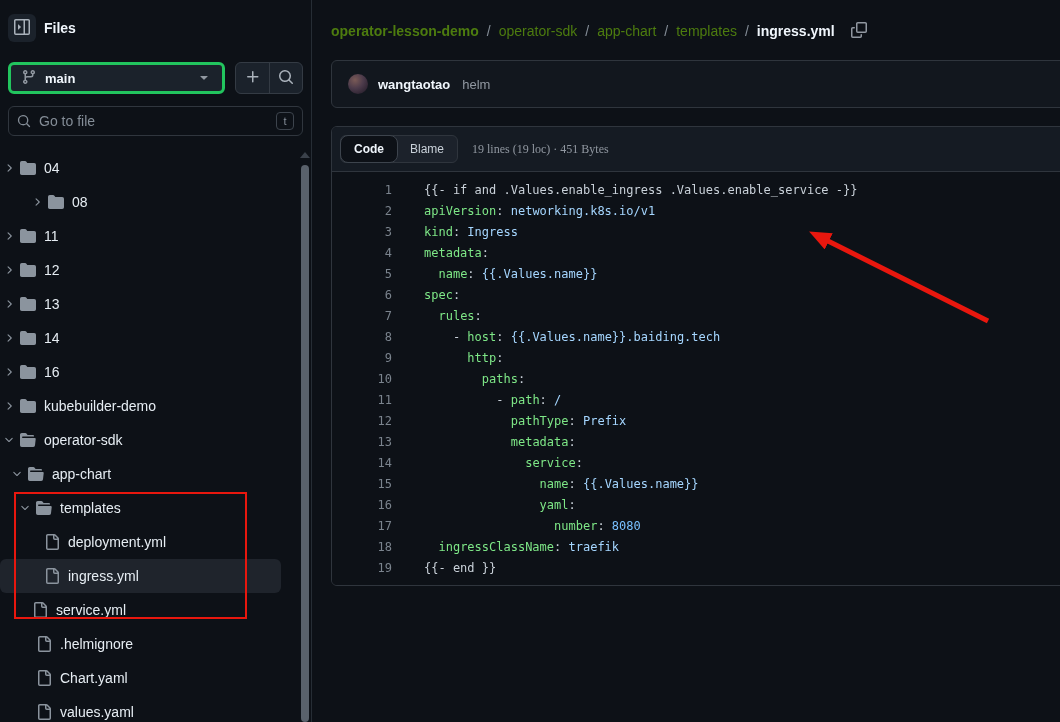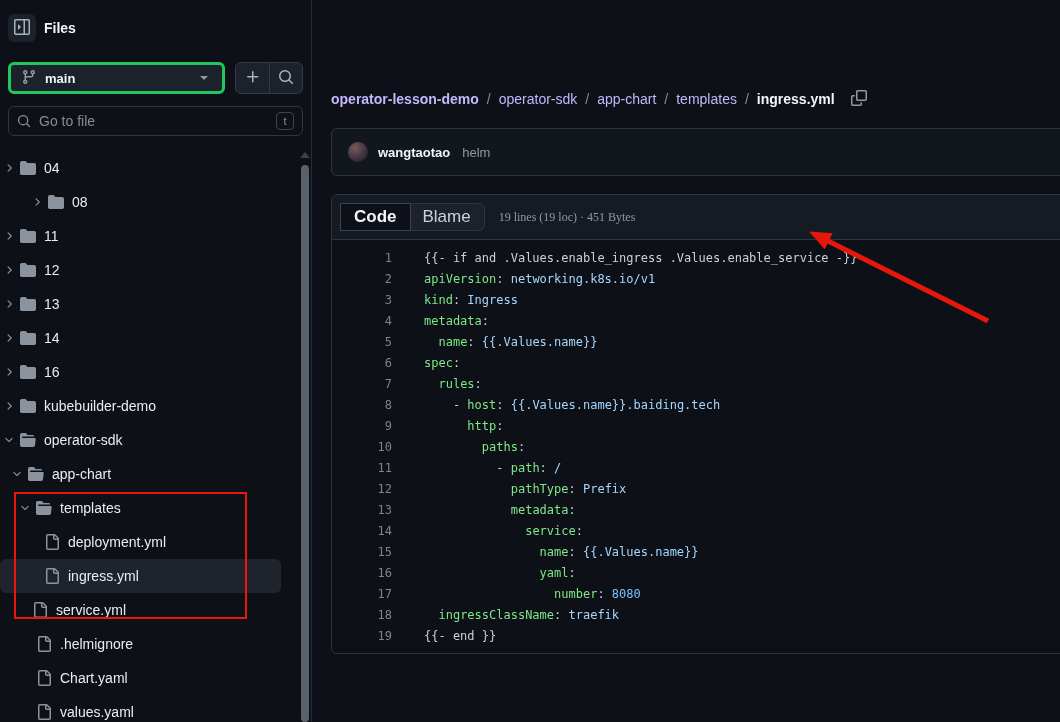--- a/index.html
+++ b/index.html
@@ -3,21 +3,21 @@
 <meta charset="utf-8">
 <style>
   * { margin:0; padding:0; box-sizing:border-box; }
   html,body { width:1060px; height:722px; overflow:hidden; }
   body {
     background:#0d1117;
     font-family:"Liberation Sans", sans-serif;
     color:#e6edf3;
     position:relative;
   }
-  .app { display:flex; width:1060px; height:722px;align-items:center; }
+  .app { display:flex; width:1060px; height:722px; }
 
   
   .sidebar { width:312px; flex-shrink:0; border-right:1px solid #262d35; position:relative; height:722px; }
   .sb-header { display:flex; align-items:center; gap:8px; padding:14px 8px 0 8px; }
   .icon-btn { width:28px; height:28px; border-radius:6px; background:#1b222b; display:flex; align-items:center; justify-content:center; color:#aab2bb; cursor:pointer; border:none; }
   .sb-title { font-size:14px; font-weight:700; color:#f0f6fc; }
   .sb-controls { display:flex; gap:10px; margin:20px 8px 0 8px; }
   .branch-btn { flex:1; height:32px; background:#1b222b; border:3px solid #22c55e; border-radius:6px; display:flex; align-items:center; padding:0 10px; gap:8px; cursor:pointer; color:#9198a1; }
   .branch-name { font-size:13px; font-weight:600; color:#f0f6fc; flex:1; text-align:left; }
   .btn-group { display:flex; height:32px; border:1px solid #343b44; border-radius:6px; background:#1b222b; overflow:hidden; }
@@ -37,35 +37,35 @@
 
   .annotation-box { position:absolute; left:14px; top:492px; width:233px; height:127px; border:2px solid #e8170e; z-index:4; pointer-events:none; }
 
   .sb-scroll { position:absolute; top:150px; right:1px; bottom:0; width:10px; z-index:3; }
   .sb-scroll .up-arrow { width:0; height:0; margin:2px auto 0; border-left:5px solid transparent; border-right:5px solid transparent; border-bottom:6px solid #3a414a; }
   .sb-scroll .thumb { position:absolute; top:15px; bottom:0; left:1px; width:8px; background:#59616b; border-radius:4px; cursor:pointer; }
 
   
   .main { flex:1; padding:20px 0 0 19px; position:relative; overflow:hidden; }
   .breadcrumb { display:flex; align-items:center; gap:8px; font-size:14px; height:22px; }
-  .crumb { color:#c4b5fd; cursor:pointer; text-decoration:none; }
+  .crumb { color:#4d7c0f; cursor:pointer; text-decoration:none; }
   .crumb-root { font-weight:700; }
   .sep { color:#848d97; }
   .crumb-current { color:#f0f6fc; font-weight:700; }
   .copy-btn { background:none; border:none; color:#9198a1; margin-left:8px; cursor:pointer; display:flex; align-items:center; }
 
   .commit-card { margin:18px -8px 0 0; height:48px; border:1px solid #2f353d; border-radius:6px; background:#12171e; display:flex; align-items:center; padding:0 16px; gap:10px; }
   .avatar { width:20px; height:20px; border-radius:50%; background:radial-gradient(circle at 35% 30%, #7a5a56 0%, #4b3a4a 45%, #1c1622 100%); flex-shrink:0; cursor:pointer; }
   .commit-author { font-size:13px; font-weight:700; color:#f0f6fc; cursor:pointer; }
   .commit-msg { font-size:13px; color:#9198a1; margin-left:2px; cursor:pointer; }
 
   .code-card { margin:18px -8px 0 0; border:1px solid #2f353d; border-radius:6px; overflow:hidden; }
   .code-header { background:#151b23; border-bottom:1px solid #2f353d; height:45px; display:flex; align-items:center; padding:0 16px 0 8px; }
   .seg-group { display:flex; background:#1c222b; border:1px solid #2f353d; border-radius:6px; height:28px; align-items:stretch; }
-  .seg { padding:0 13px; font-size:17px; display:flex; align-items:center; color:#c9d1d9; cursor:pointer; border:none; background:transparent; border-radius:0; font-family:"Liberation Sans", sans-serif; }
+  .seg { padding:0 13px; font-size:12px; display:flex; align-items:center; color:#c9d1d9; cursor:pointer; border:none; background:transparent; border-radius:8px; font-family:"Liberation Sans", sans-serif; }
   .seg.active { background:#0d1117; border:1px solid #3d444d; margin:-1px; color:#f0f6fc; font-weight:700; }
   .file-meta { margin-left:14px; font-family:Liberation Serif, serif; font-size:12px; color:#9198a1; }
 
   .code-body { background:#0d1117; padding:8px 0 6px 0; }
   .cl { display:flex; line-height:21px; font-family:"DejaVu Sans Mono", monospace; font-size:12px; }
   .ln { width:60px; flex-shrink:0; text-align:right; color:#7b848e; cursor:pointer; }
   .lc { padding-left:32px; white-space:pre; }
   .tok-pln { color:#c9d1d9; }
   .tok-key { color:#7ee787; }
   .tok-str { color:#a5d6ff; }

